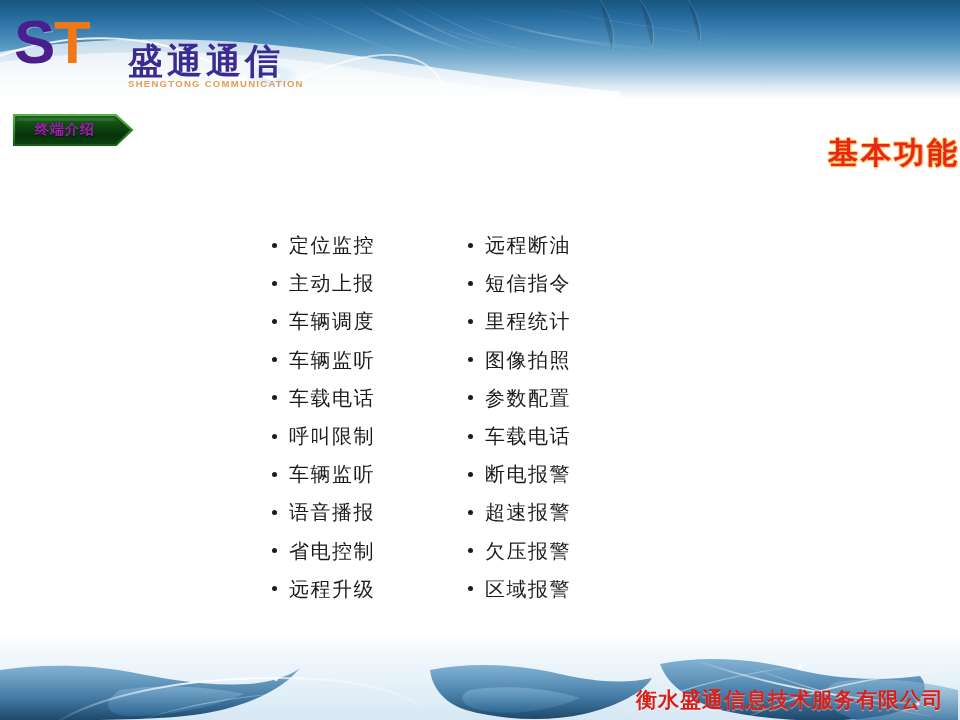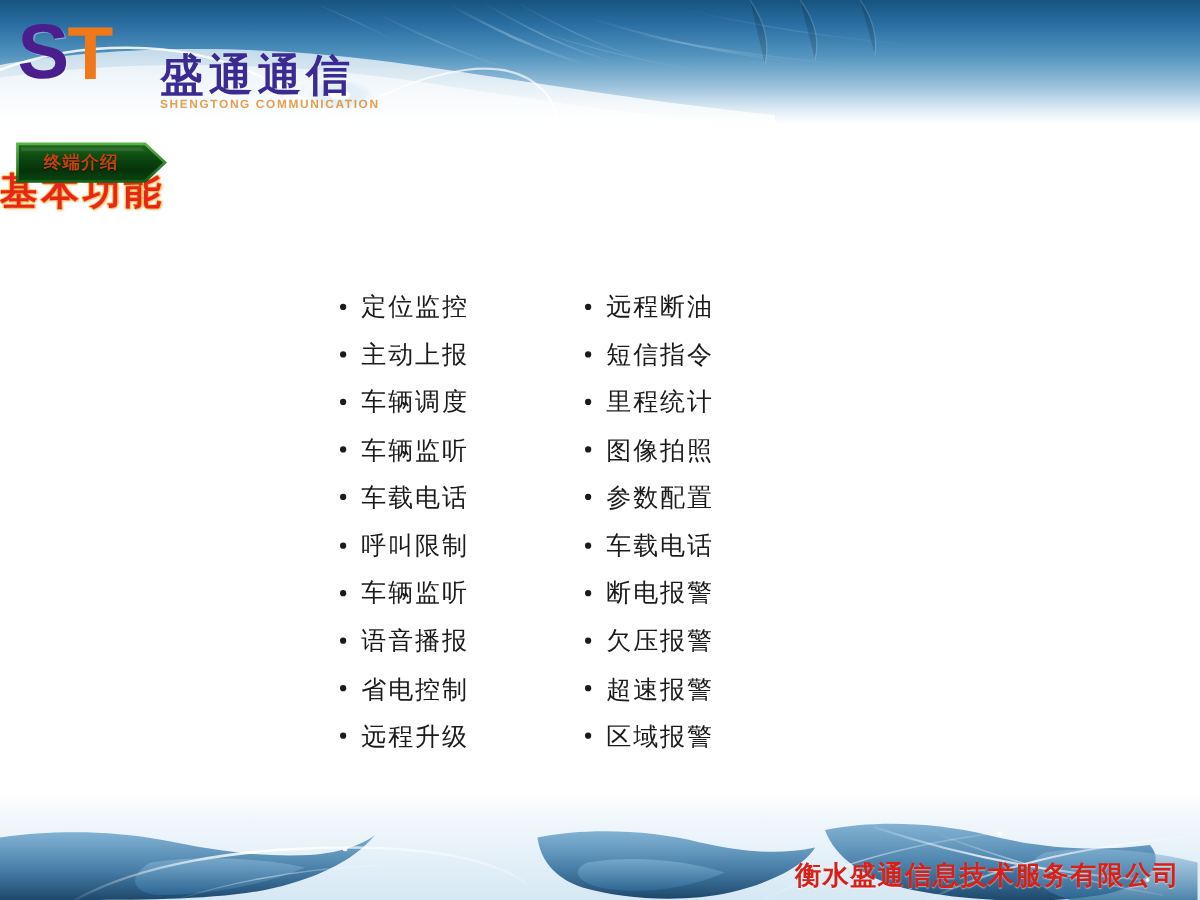--- a/index.html
+++ b/index.html
@@ -119,33 +119,33 @@
     position: absolute;
     left: 0; top: 0;
     width: 106px;
     height: 34px;
     display: flex;
     align-items: center;
     justify-content: center;
     font-family: "DejaVu Sans", "Liberation Sans", sans-serif;
     font-size: 14px;
     font-weight: bold;
-    color: #c2410c;
+    color: #a21caf;
     letter-spacing: 1px;
     text-shadow: 0 1px 1px rgba(0,0,0,0.6);
     pointer-events: none;
   }
 
   
   .slide-title {
     position: absolute;
     left: 0;
     top: 133px;
     width: 960px;
-    text-align: left;
+    text-align: right;
     font-family: "DejaVu Sans", "Liberation Sans", sans-serif;
     font-size: 30px;
     font-weight: bold;
     color: #e8251b;
     letter-spacing: 3px;
     text-shadow:
        1px  0   0 rgba(255,190,60,0.85),
       -1px  0   0 rgba(255,190,60,0.85),
        0    1px 0 rgba(255,190,60,0.85),
        0   -1px 0 rgba(255,190,60,0.85),
@@ -392,25 +392,25 @@
         <div class="bullet-item">
           <span class="bullet-dot"></span>
           <span class="bullet-text">车载电话</span>
         </div>
         <div class="bullet-item">
           <span class="bullet-dot"></span>
           <span class="bullet-text">断电报警</span>
         </div>
         <div class="bullet-item">
           <span class="bullet-dot"></span>
+          <span class="bullet-text">超速报警</span>
+        </div>
+        <div class="bullet-item">
+          <span class="bullet-dot"></span>
           <span class="bullet-text">欠压报警</span>
-        </div>
-        <div class="bullet-item">
-          <span class="bullet-dot"></span>
-          <span class="bullet-text">超速报警</span>
         </div>
         <div class="bullet-item">
           <span class="bullet-dot"></span>
           <span class="bullet-text">区域报警</span>
         </div>
       </div>
   </div>
 
   <div class="footer-band">
     <svg class="footer-svg" viewBox="0 0 960 86" preserveAspectRatio="none">

